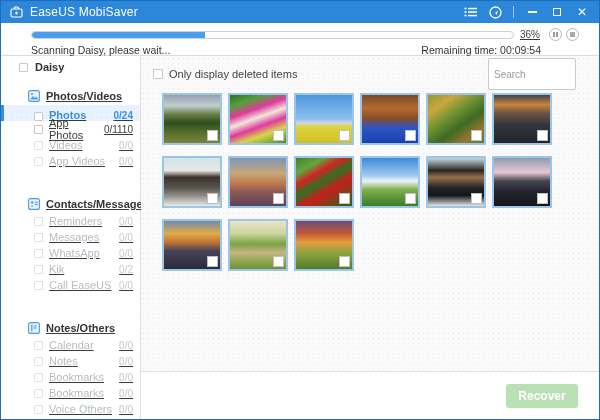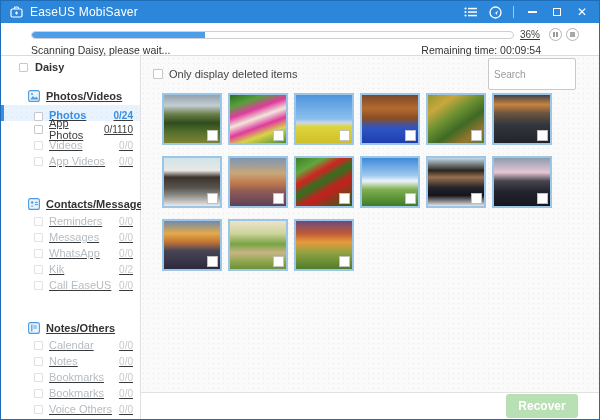--- a/index.html
+++ b/index.html
@@ -55,21 +55,21 @@
   
   .main { flex:1; background-color:#fafafa; background-image:radial-gradient(circle,#e9e9e9 .8px,transparent .8px); background-size:5px 5px; display:flex; flex-direction:column; min-width:0; }
   .main-header { height:28px; display:flex; align-items:center; justify-content:space-between; padding:8px 23px 0 12px; flex:0 0 auto; }
   .filter { display:flex; align-items:center; gap:6px; color:#444; }
   .filter .cb { width:10px; height:10px; }
   .search-input { width:88px; height:32px; border:1px solid #c9c9c9; border-radius:2px; background:#fff; font-family:"Liberation Sans",sans-serif; font-size:10px; padding:0 5px; color:#555; outline:none; }
   .search-input::placeholder { color:#9a9a9a; }
   .grid { flex:1; margin:9px 0 0 21px; display:grid; grid-template-columns:repeat(6,64px); grid-auto-rows:56px; gap:7px 2px; align-content:start; }
   .thumb { width:60px; height:52px; border:2px solid #9cc6e8; background:#ccc; position:relative; }
   .thumb .tcb { position:absolute; right:2px; bottom:2px; width:11px; height:11px; background:#fff; border:1px solid #c0c0c0; }
-  .main-footer { height:27px; background:#fff; border-top:1px solid #e2e2e2; display:flex; align-items:center; justify-content:flex-end; padding-right:21px; flex:0 0 auto; }
+  .main-footer { height:48px; background:#fff; border-top:1px solid #e2e2e2; display:flex; align-items:center; justify-content:flex-end; padding-right:21px; flex:0 0 auto; }
   .recover-btn { width:72px; height:24px; background:#b9e0b4; color:#fff; font-weight:bold; font-size:12px; border:none; border-radius:3px; font-family:"Liberation Sans",sans-serif; }
 </style>
 </head>
 <body>
 
 <div class="window">
 
   <div class="titlebar">
     <span class="appicon">
       <svg width="13" height="12" viewBox="0 0 13 12">

